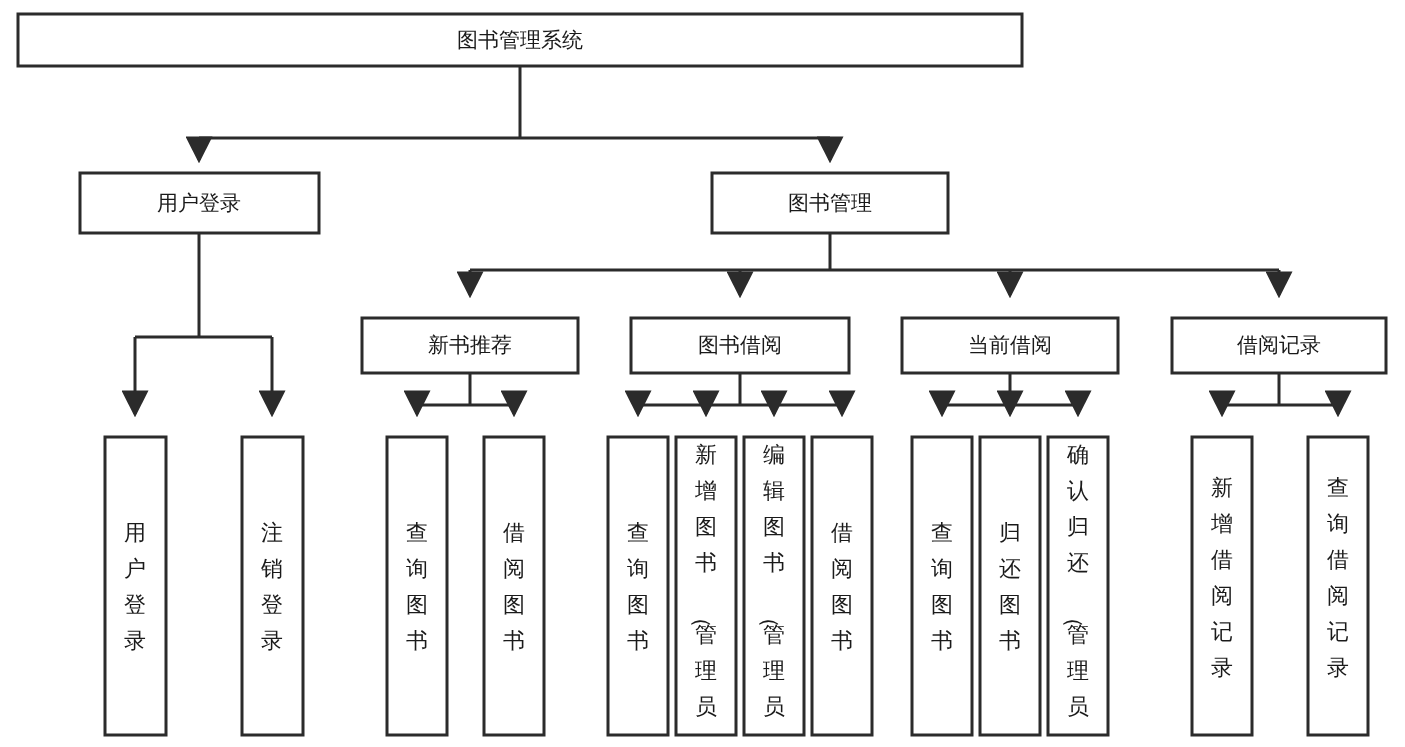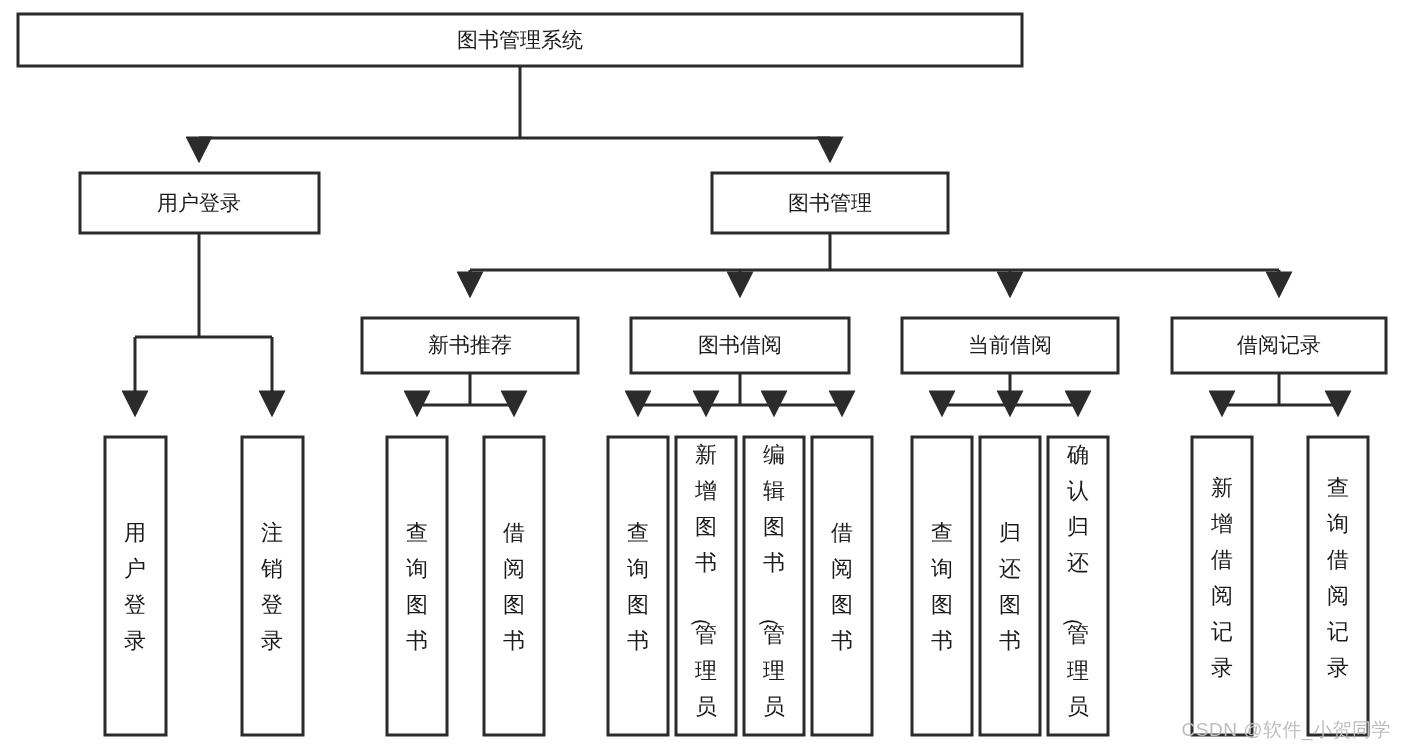--- a/index.html
+++ b/index.html
@@ -213,14 +213,13 @@
     <g>
       <rect class="node-box-thin" x="1192" y="437" width="60" height="298"></rect>
       <text class="leaf-label" x="1222" y="495"><tspan x="1222" y="495">新</tspan><tspan x="1222" y="531">增</tspan><tspan x="1222" y="567">借</tspan><tspan x="1222" y="603">阅</tspan><tspan x="1222" y="639">记</tspan><tspan x="1222" y="675">录</tspan></text>
     </g>
     <g>
       <rect class="node-box-thin" x="1308" y="437" width="60" height="298"></rect>
       <text class="leaf-label" x="1338" y="495"><tspan x="1338" y="495">查</tspan><tspan x="1338" y="531">询</tspan><tspan x="1338" y="567">借</tspan><tspan x="1338" y="603">阅</tspan><tspan x="1338" y="639">记</tspan><tspan x="1338" y="675">录</tspan></text>
     </g>
   </svg>
 
-  <div class="watermark">CSDN @软件_小贺同学</div>
 </div>
 
 </body></html>

